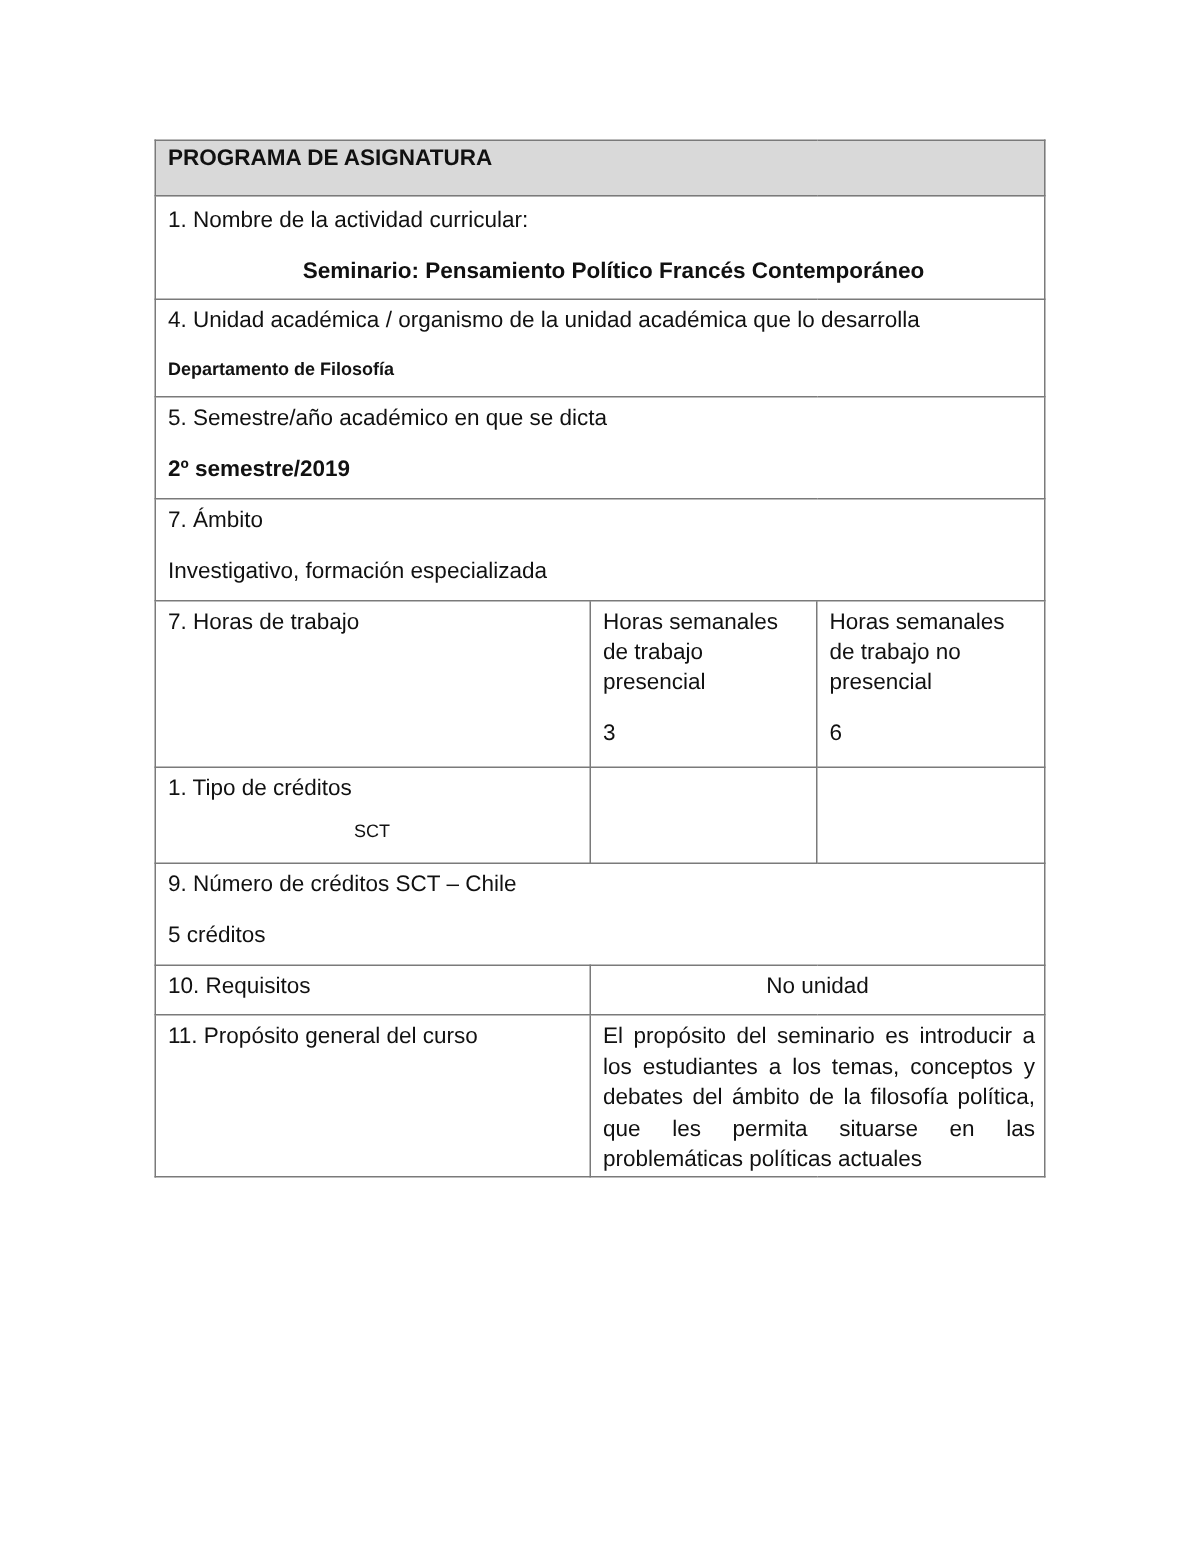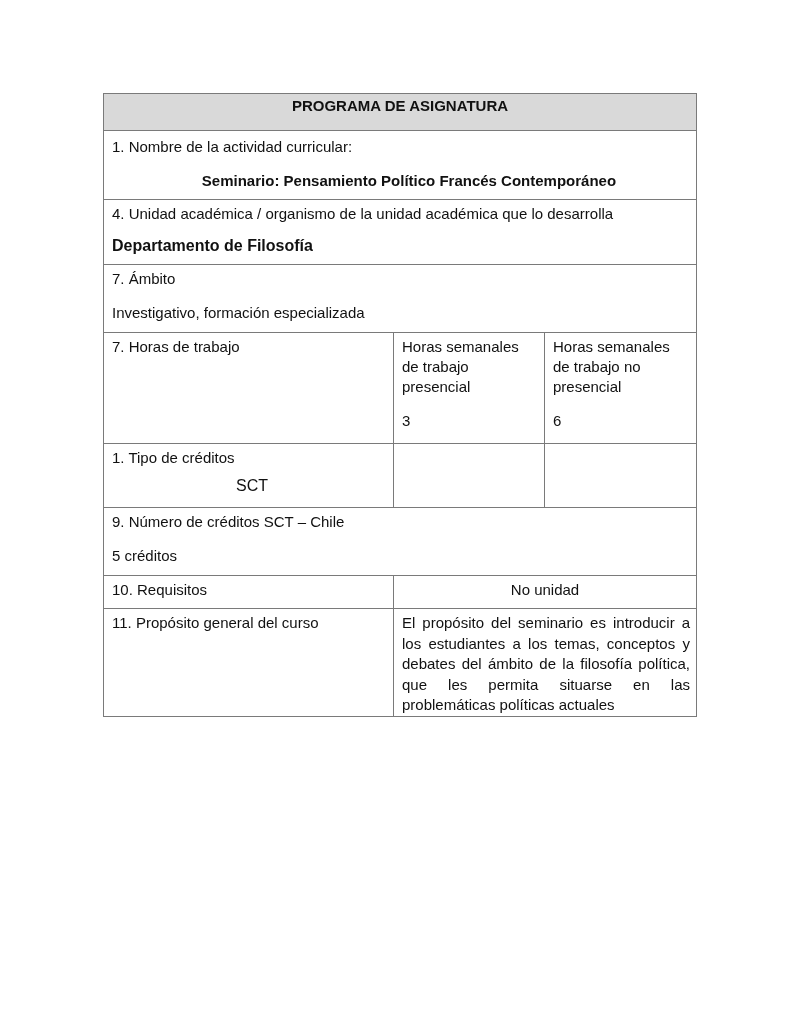--- a/index.html
+++ b/index.html
@@ -1,24 +1,24 @@
 <!DOCTYPE html>
 <html><head>
 <meta charset="utf-8">
 <style>
   html, body { margin: 0; padding: 0; background: #ffffff; }
   body { width: 800px; height: 1035px; position: relative; font-family: "Liberation Sans", sans-serif; color: #111; }
   .tbl { position: absolute; left: 103px; top: 93px; width: 593px; border-collapse: collapse; table-layout: fixed; }
   .tbl td { border: 1px solid #7a7a7a; vertical-align: top; padding: 0 8px; font-size: 15px; line-height: 20px; }
-  .hdr td { background: #d9d9d9; text-align: center; font-weight: bold; height: 34px; padding-top: 2px; }
+  .hdr td { background: #d9d9d9; text-align: left; font-weight: bold; height: 34px; padding-top: 2px; }
   .b { font-weight: bold; }
   .lbl { font-weight: normal; padding-top: 4px; display: block; }
   .ind { padding-left: 18px; text-align: center; }
   .val { display: block; }
-  .small { font-size: 16px; }
+  .small { font-size: 12px; }
 </style>
 </head>
 <body>
 
 <table class="tbl">
   <colgroup>
       <col style="width:290px">
       <col style="width:151px">
       <col style="width:152px">
     </colgroup>
@@ -29,20 +29,26 @@
   <tr>
     <td colspan="3" style="height:68px">
       <span class="lbl" style="padding-top:6px">1. Nombre de la actividad curricular:</span>
       <span class="val b ind" style="padding-top:14px">Seminario: Pensamiento Político Francés Contemporáneo</span>
     </td>
   </tr>
   <tr>
     <td colspan="3" style="height:64px">
       <span class="lbl">4. Unidad académica / organismo de la unidad académica que lo desarrolla</span>
       <span class="val b small" style="padding-top:12px">Departamento de Filosofía</span>
+    </td>
+  </tr>
+  <tr>
+    <td colspan="3" style="height:67px">
+      <span class="lbl">5. Semestre/año académico en que se dicta</span>
+      <span class="val b" style="padding-top:14px">2º semestre/2019</span>
     </td>
   </tr>
   <tr>
     <td colspan="3" style="height:67px">
       <span class="lbl">7. Ámbito</span>
       <span class="val" style="padding-top:14px">Investigativo, formación especializada</span>
     </td>
   </tr>
   <tr>
     <td style="height:110px">

